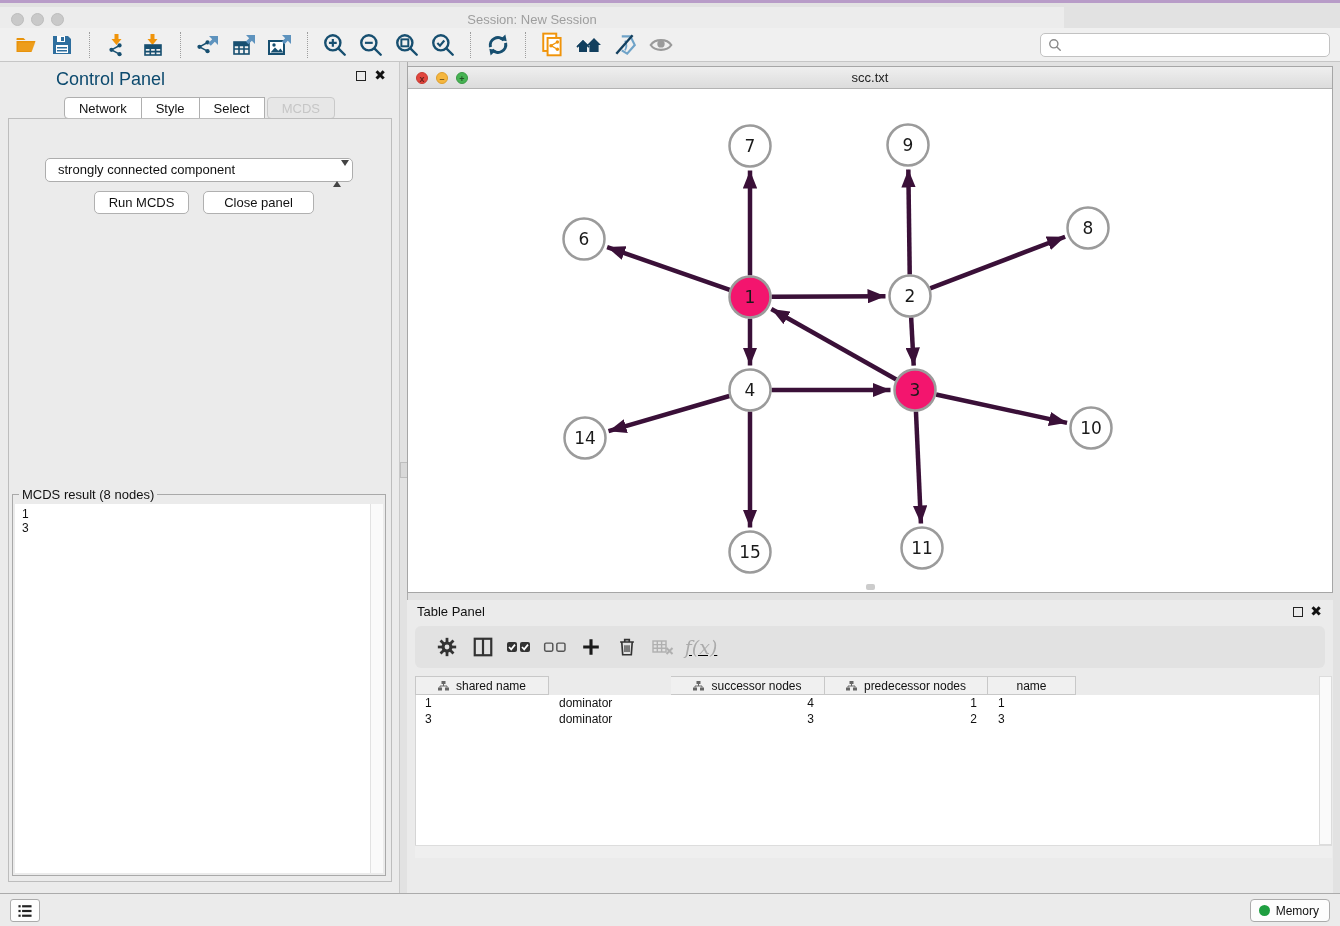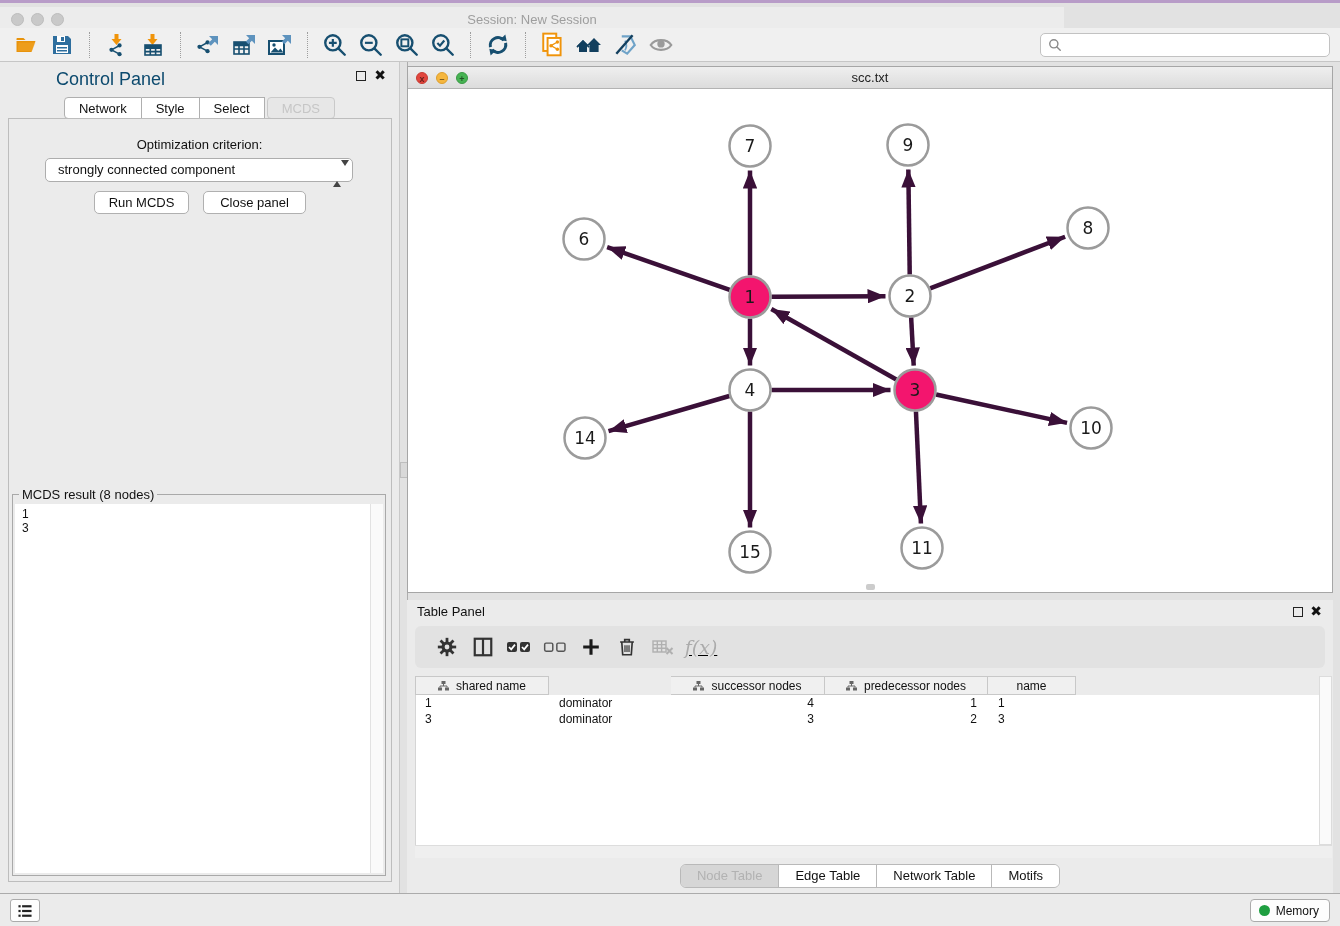--- a/index.html
+++ b/index.html
@@ -34,21 +34,21 @@
   .cp-tab:first-child { border-left:1px solid #AFAFAF; border-radius:4px 0 0 4px; }
   .cp-tab.active { background:#E7E7E7; border:1px solid #C9C9C9; border-radius:4px; color:#C6C6C6; margin-left:2px; }
 
   .cp-box { position:absolute; left:8px; top:56px; width:384px; height:764px; border:1px solid #BDBDBD; background:#EBEBEB; }
   .opt-label { position:absolute; left:0; top:75px; width:100%; text-align:center; font-size:13px; color:#111; }
   .criterion-select { position:absolute; left:45px; top:96px; width:308px; height:24px; background:#FFF; border:1px solid #ADADAD; border-radius:5px; font-size:13px; color:#111; line-height:22px; padding-left:12px; }
   .stepper { position:absolute; right:8px; top:4px; width:11px; height:16px; }
   .stepper .up { width:0; height:0; border-left:4.5px solid transparent; border-right:4.5px solid transparent; border-bottom:6px solid #444; margin-bottom:3px; }
   .stepper .dn { width:0; height:0; border-left:4.5px solid transparent; border-right:4.5px solid transparent; border-top:6px solid #444; }
   .cp-btn { position:absolute; top:129px; height:23px; background:#FFF; border:1px solid #B0B0B0; border-radius:5px; font-size:13px; color:#111; text-align:center; line-height:21px; }
-  .run-btn { left:94px; width:95px; } .closep-btn { left:203px; width:103px; }
+  .run-btn { left:94px; width:95px; } .closep-btn { left:203px; width:111px; }
 
   .mcds-field { position:absolute; left:12px; top:432px; width:374px; height:382px; border:1px solid #A9A9A9; }
   .mcds-legend { position:absolute; left:6px; top:-8px; background:#EBEBEB; padding:0 3px; font-size:13px; color:#111; }
   .mcds-inner { position:absolute; left:2px; right:2px; top:9px; bottom:2px; background:#FFF; }
   .mcds-text { font-family:"Liberation Sans","DejaVu Sans",sans-serif; font-size:12px; color:#111; padding:3px 7px; white-space:pre; }
   .mcds-scroll { position:absolute; right:0; top:0; bottom:0; width:13px; background:#FAFAFA; border-left:1px solid #E2E2E2; }
 
   
   .vdivider { position:absolute; left:400px; top:62px; width:8px; height:831px; }
   .vdivider .line { position:absolute; right:0; top:0; width:1px; height:100%; background:#ADADAD; }
@@ -285,21 +285,20 @@
       <span class="float-btn"></span>
       <span class="close-btn">✖</span>
     </div>
     <div class="cp-tabs">
         <div class="cp-tab">Network</div>
         <div class="cp-tab">Style</div>
         <div class="cp-tab">Select</div>
         <div class="cp-tab active">MCDS</div>
       </div>
     <div class="cp-box"></div>
-    <div class="opt-label">Optimization criterion:</div>
     <div class="criterion-select">
       <span>strongly connected component</span>
       <span class="stepper"><span class="up"></span><span class="dn"></span></span>
     </div>
     <div class="cp-btn run-btn">Run MCDS</div>
     <div class="cp-btn closep-btn">Close panel</div>
     <div class="mcds-field">
       <span class="mcds-legend">MCDS result (8 nodes)</span>
       <div class="mcds-inner">
         <div class="mcds-text">1
@@ -520,28 +519,20 @@
         <div class="tbl-row">
           <div class="tbl-cell al" style="width: 134px;">3</div>
           <div class="tbl-cell al" style="width: 122px;">dominator</div>
           <div class="tbl-cell ar" style="width: 154px;">3</div>
           <div class="tbl-cell ar" style="width: 163px;">2</div>
           <div class="tbl-cell al" style="width: 88px;">3</div>
         </div>
       </div>
     <div class="tbl-vscroll"></div>
     <div class="tbl-hstrip"></div>
-    <div class="tp-tabs">
-        <div class="tp-tabgroup">
-          <div class="tp-tab active">Node Table</div>
-          <div class="tp-tab">Edge Table</div>
-          <div class="tp-tab">Network Table</div>
-          <div class="tp-tab">Motifs</div>
-        </div>
-      </div>
   </div>
 
   <div class="statusbar">
     <div class="list-btn">
       <svg width="18" height="16" viewBox="0 0 24 22">
           <g fill="#222">
             <rect x="3" y="3" width="3" height="3"></rect>
             <rect x="8" y="3" width="13" height="3"></rect>
             <rect x="3" y="9.5" width="3" height="3"></rect>
             <rect x="8" y="9.5" width="13" height="3"></rect>

